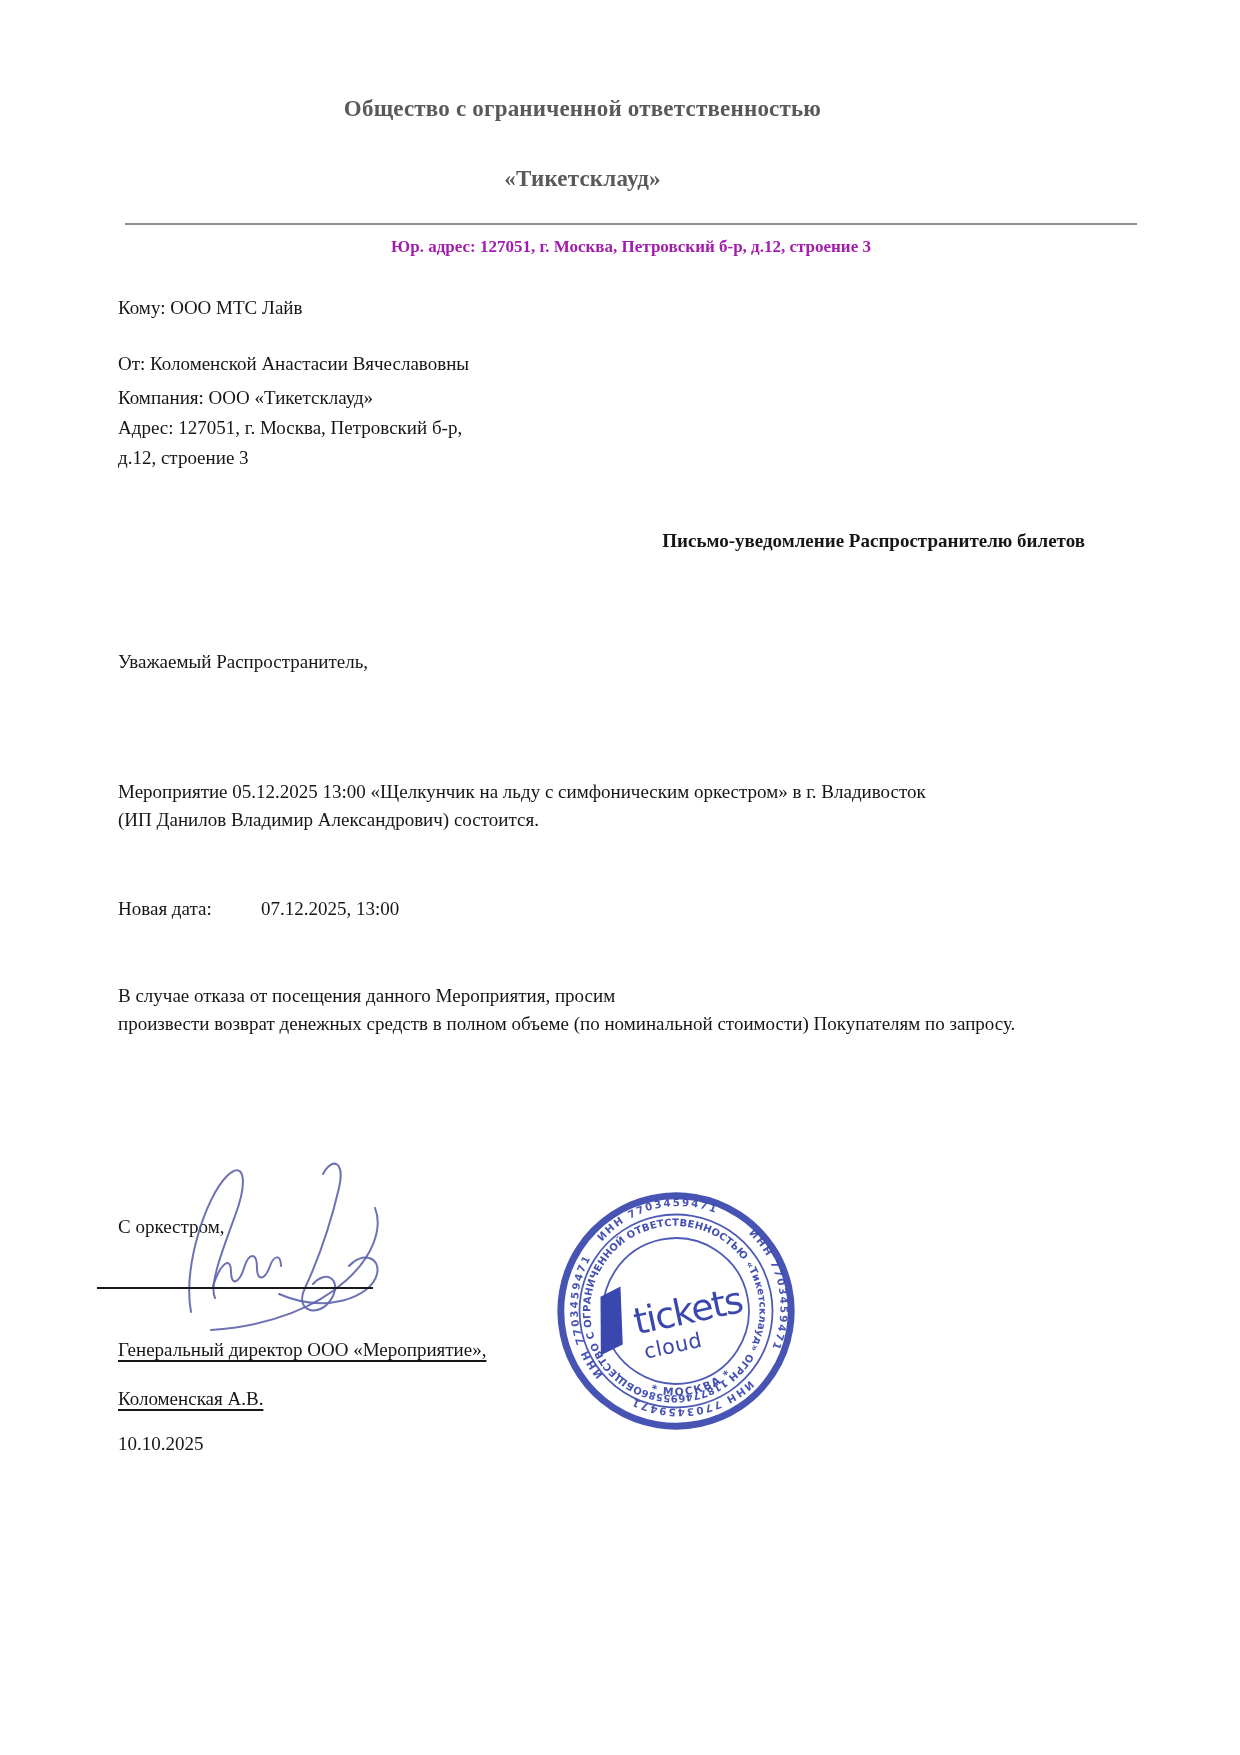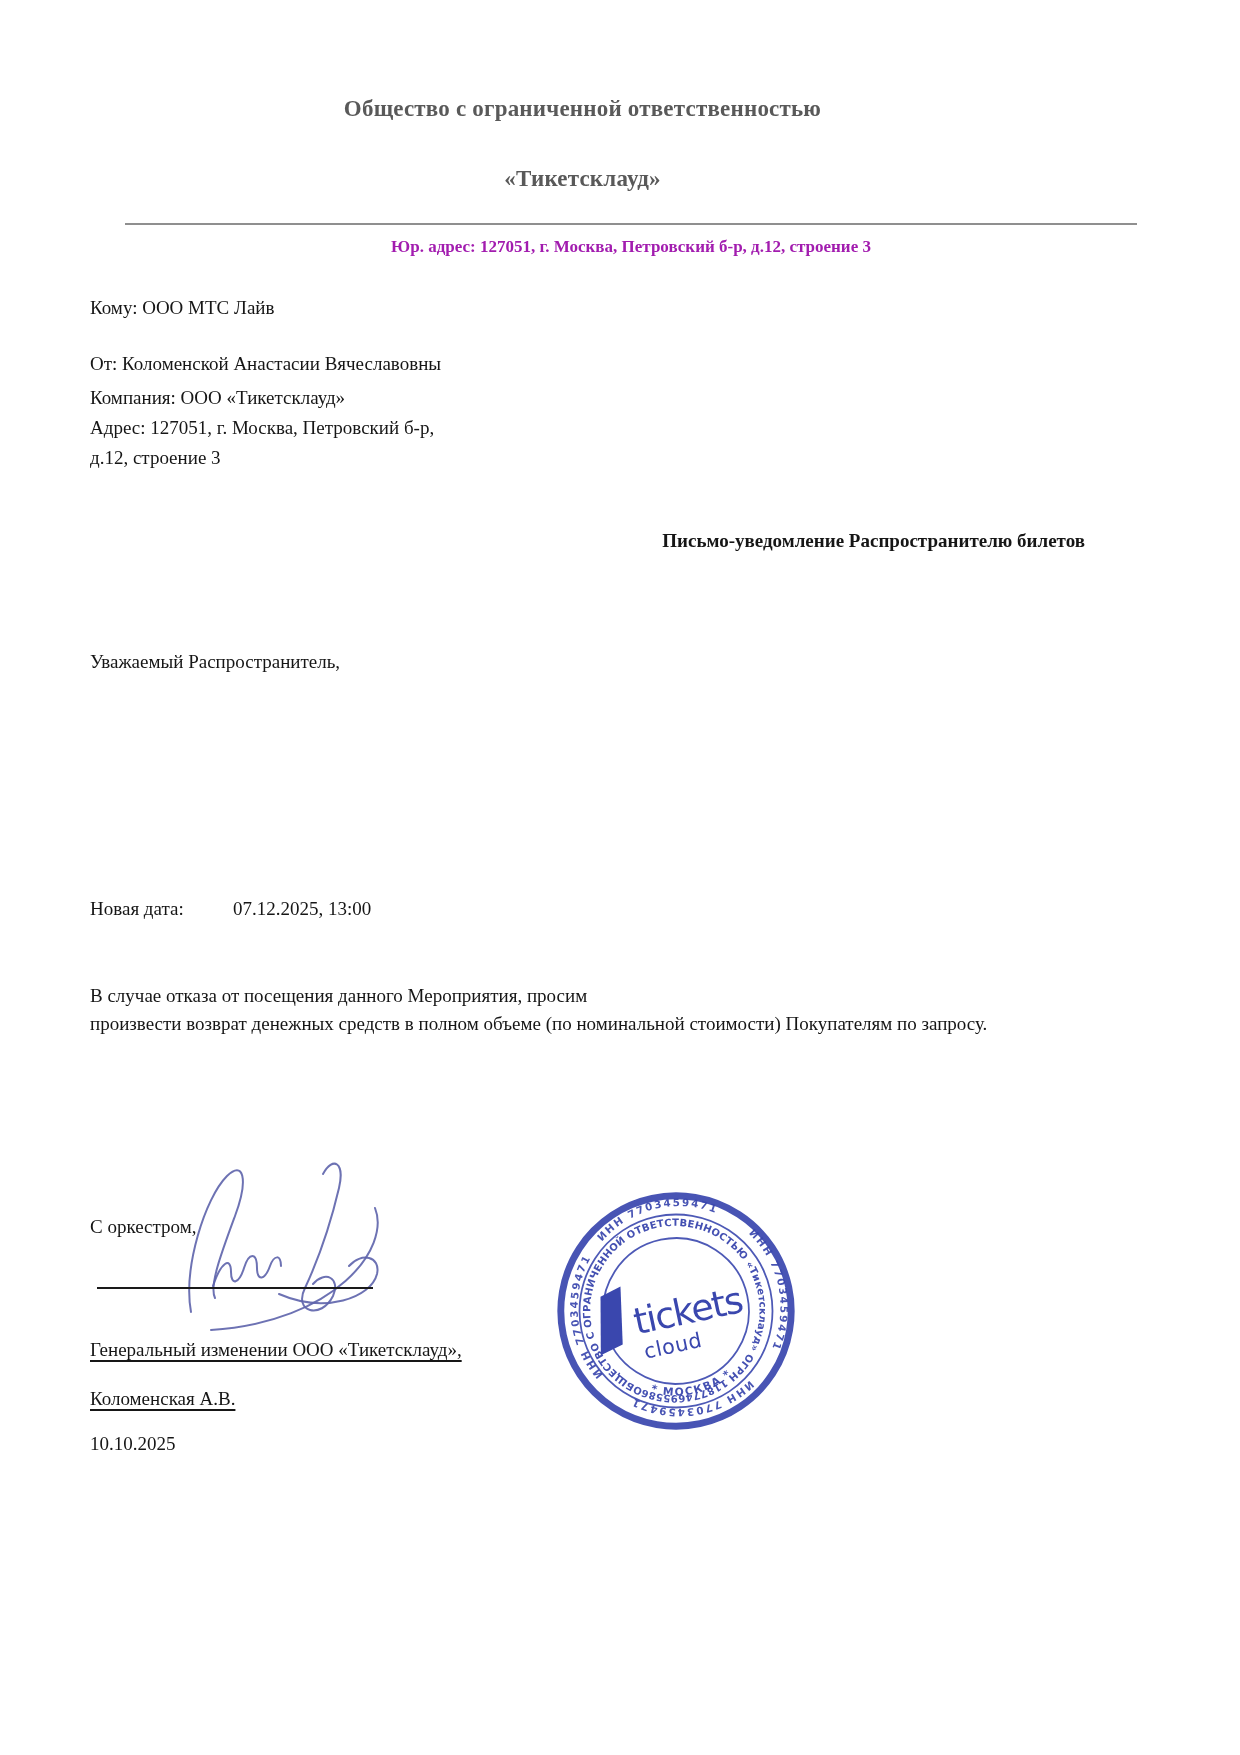--- a/index.html
+++ b/index.html
@@ -6,21 +6,21 @@
   html, body { background: #ffffff; }
   body {
     width: 1240px; height: 1755px;
     position: relative;
     font-family: "Liberation Serif", "DejaVu Serif", serif;
     color: #161616;
     overflow: hidden;
   }
   .page { position: absolute; inset: 0; background: #ffffff; }
   .abs { position: absolute; }
-  .body-text { font-size: 19px; line-height: 28px; color: #161616; }
+  .body-text { font-size: 19px; line-height: 28px; color: #161616; margin-left: 28px; }
   .org-name {
     left: 80px; width: 1005px;
     font-size: 23px; font-weight: bold; color: #595959;
     text-align: center; letter-spacing: 0.2px;
   }
   .divider {
     left: 125px; width: 1012px; height: 0;
     border-top: 2px solid #8f8f8f;
   }
   .legal-address {
@@ -67,20 +67,24 @@
   <div class="abs body-text" style="top:294px; left:90px">Кому: ООО МТС Лайв</div>
   <div class="abs body-text" style="top:350px; left:90px">От: Коломенской Анастасии Вячеславовны</div>
   <div class="abs body-text" style="top:384px; left:90px">Компания: ООО «Тикетсклауд»</div>
   <div class="abs body-text" style="top:414px; left:90px">Адрес: 127051, г. Москва, Петровский б-р,</div>
   <div class="abs body-text" style="top:444px; left:90px">д.12, строение 3</div>
 
   <div class="abs letter-title" style="top:530px">Письмо-уведомление Распространителю билетов</div>
 
   <div class="abs body-text" style="top:648px; left:90px">Уважаемый Распространитель,</div>
 
+  <div class="abs" style="top:778px; left:90px">
+    <div class="body-text">Мероприятие 05.12.2025 13:00 «Щелкунчик на льду с симфоническим оркестром» в г. Владивосток</div>
+    <div class="body-text">(ИП Данилов Владимир Александрович) состоится.</div>
+  </div>
 
   <div class="abs body-text" style="top:895px; left:90px">Новая дата:</div>
   <div class="abs body-text" style="top:895px; left:233px">07.12.2025, 13:00</div>
 
   <div class="abs" style="top:982px; left:90px">
     <div class="body-text">В случае отказа от посещения данного Мероприятия, просим</div>
     <div class="body-text">произвести возврат денежных средств в полном объеме (по номинальной стоимости) Покупателям по запросу.</div>
   </div>
 
   <div class="abs body-text" style="top:1213px; left:90px">С оркестром,</div>
@@ -88,21 +92,21 @@
   <svg class="abs signature-svg" viewBox="0 0 225 185">
     <path d="M 16 162 C 8 118, 30 48, 52 26 C 68 10, 74 28, 60 66 C 46 104, 34 136, 40 148"></path>
     <path d="M 38 136 C 46 112, 56 106, 56 122 C 56 136, 64 134, 69 118 C 74 102, 82 102, 82 118 C 82 132, 90 130, 95 116 C 99 105, 106 104, 106 116"></path>
     <path d="M 148 24 C 158 6, 170 12, 164 38 C 156 72, 144 108, 130 138 C 118 162, 146 170, 158 146 C 166 128, 150 120, 138 134"></path>
     <path d="M 104 144 C 150 164, 196 148, 202 124 C 206 106, 186 102, 174 116"></path>
     <path d="M 200 58 C 216 98, 160 172, 36 180"></path>
   </svg>
 
   <div class="abs sig-line"></div>
 
-  <div class="abs body-text underlined" style="top:1336px; left:90px">Генеральный изменении ООО «Тикетсклауд»,</div>
+  <div class="abs body-text underlined" style="top:1336px; left:90px">Генеральный директор ООО «Мероприятие»,</div>
   <div class="abs body-text underlined" style="top:1385px; left:90px">Коломенская А.В.</div>
   <div class="abs body-text" style="top:1430px; left:90px">10.10.2025</div>
 
   <svg class="abs stamp-svg" viewBox="0 0 260 260">
     <defs>
       <path id="outerTextPath" d="M 70.9 45.6 A 103 103 0 1 1 69.5 46.7"></path>
       <path id="innerTextPath" d="M 80.7 200.5 A 86 86 0 1 1 81.9 201.3"></path>
       <path id="bottomTextPath" d="M 74.7 195.9 A 86 86 0 0 0 185.3 195.9"></path>
     </defs>
     <g transform="rotate(-12 130 130)">

